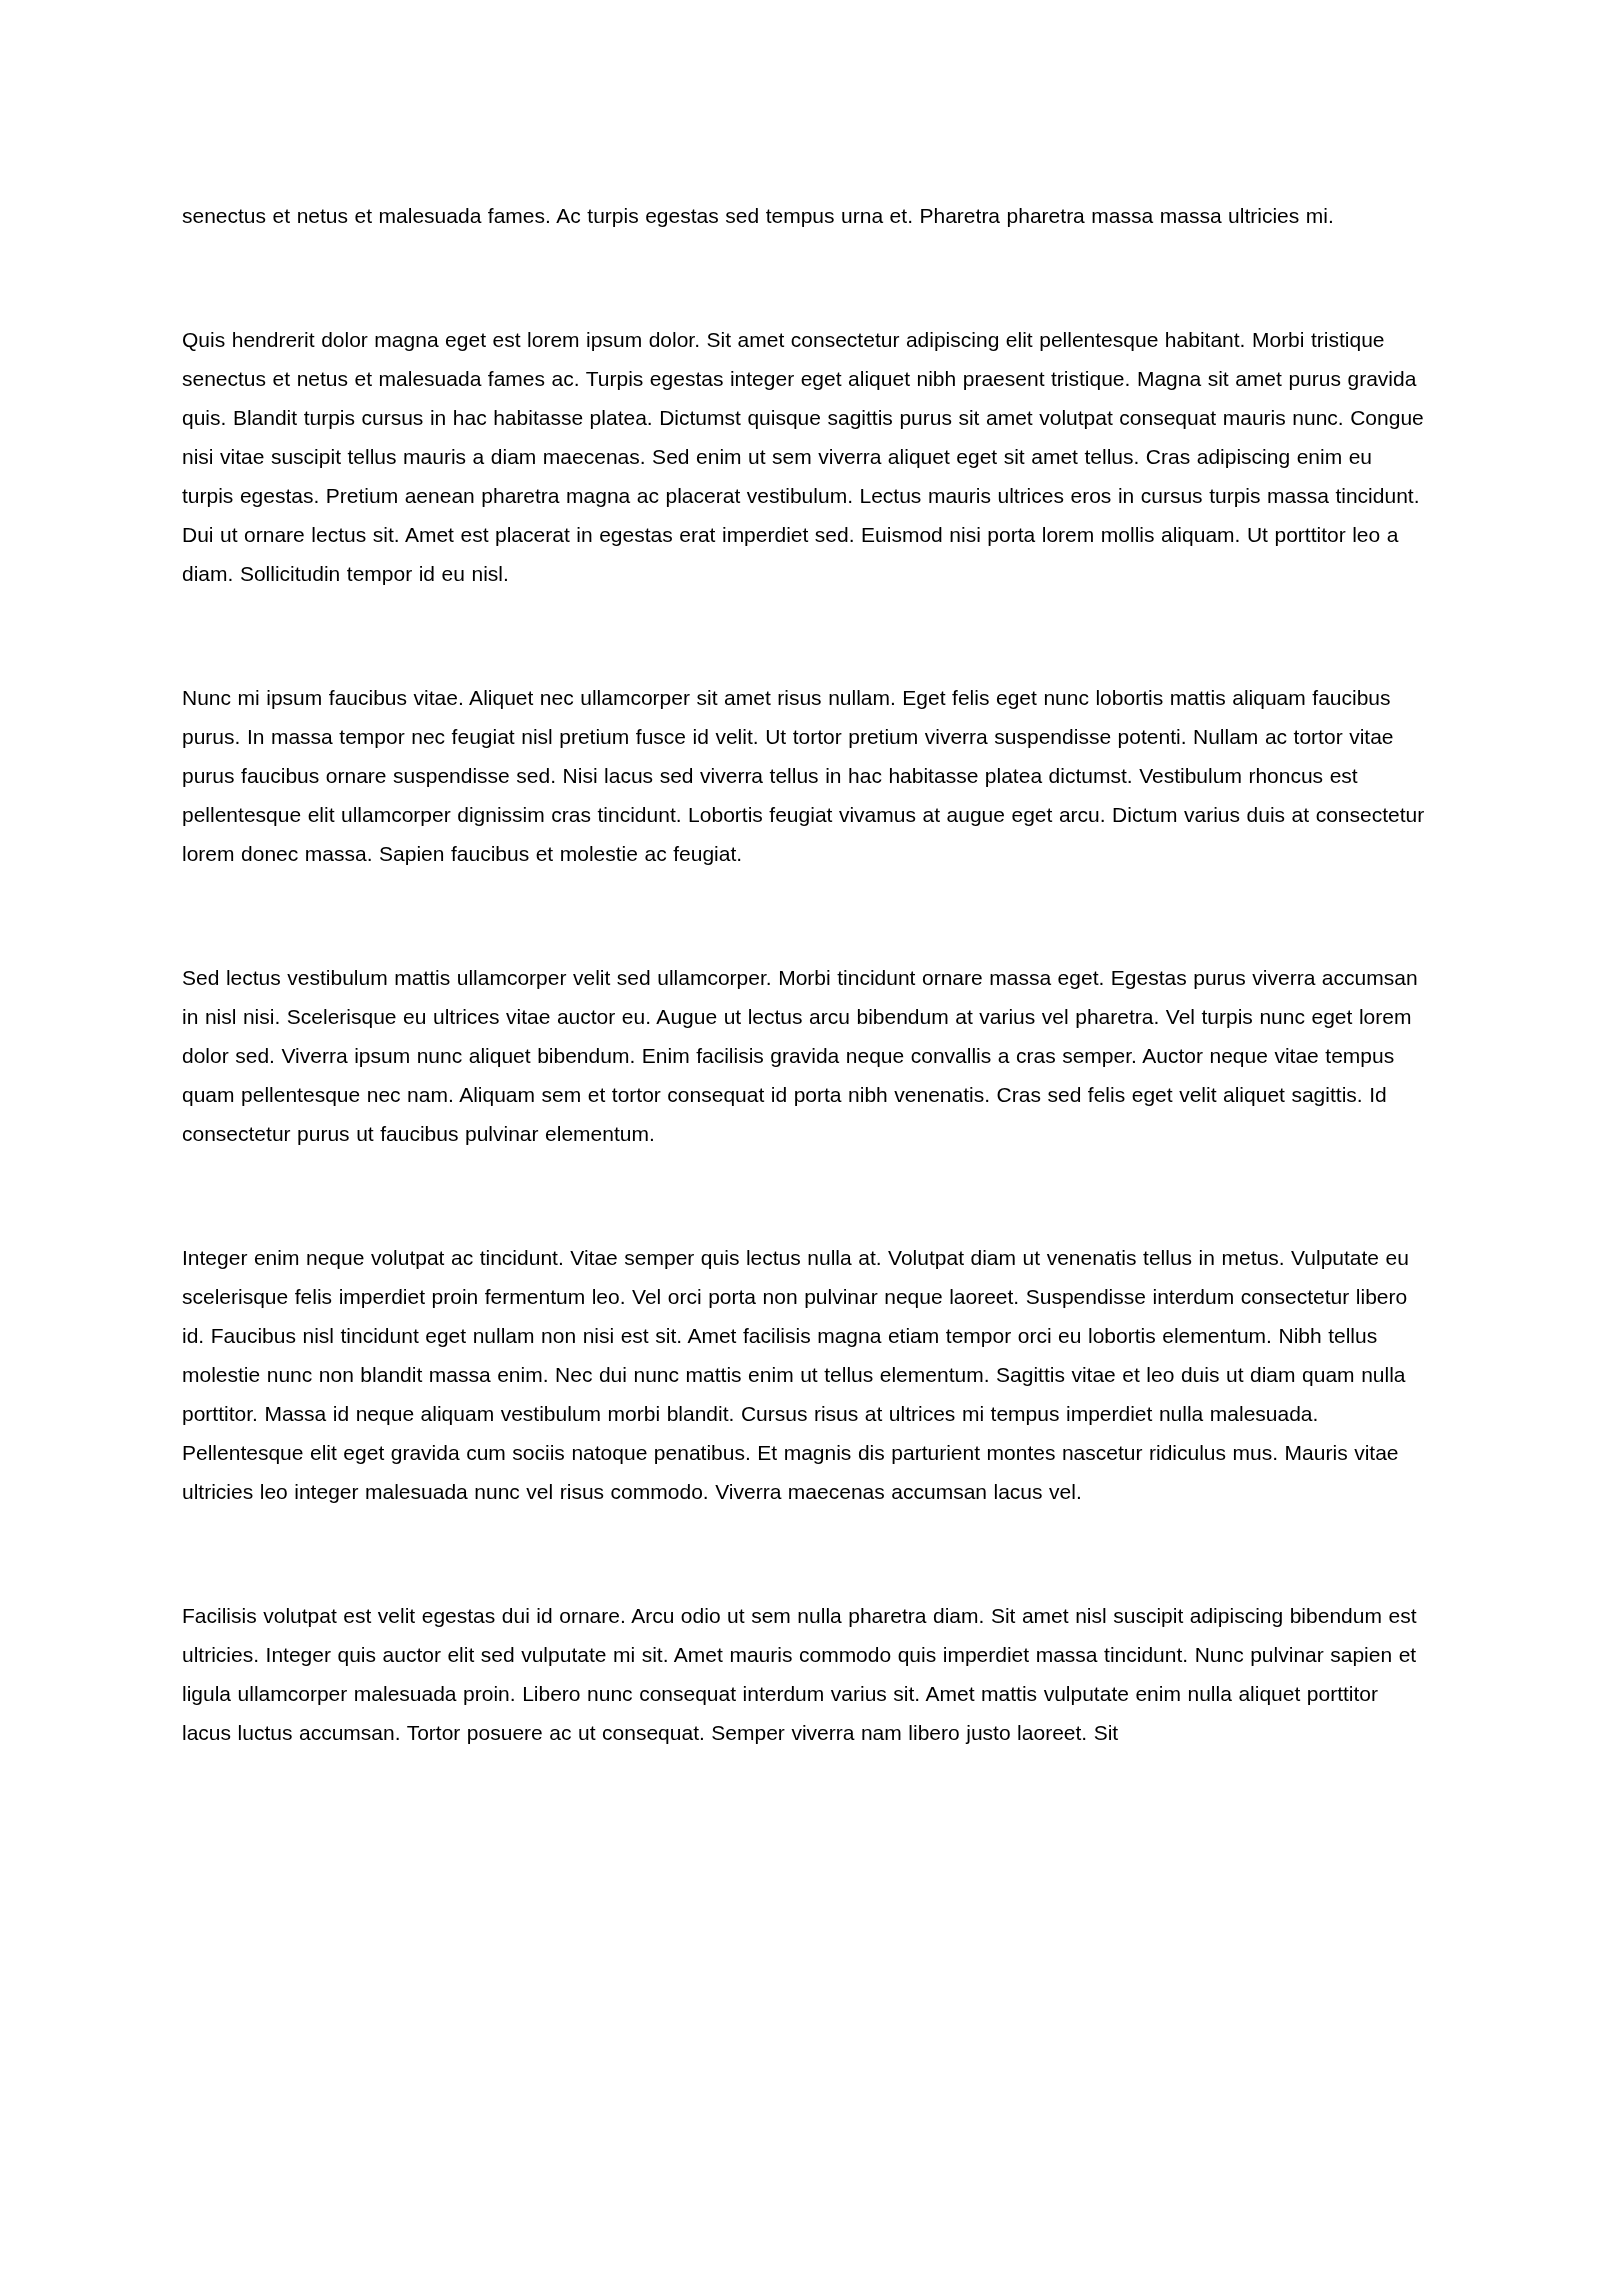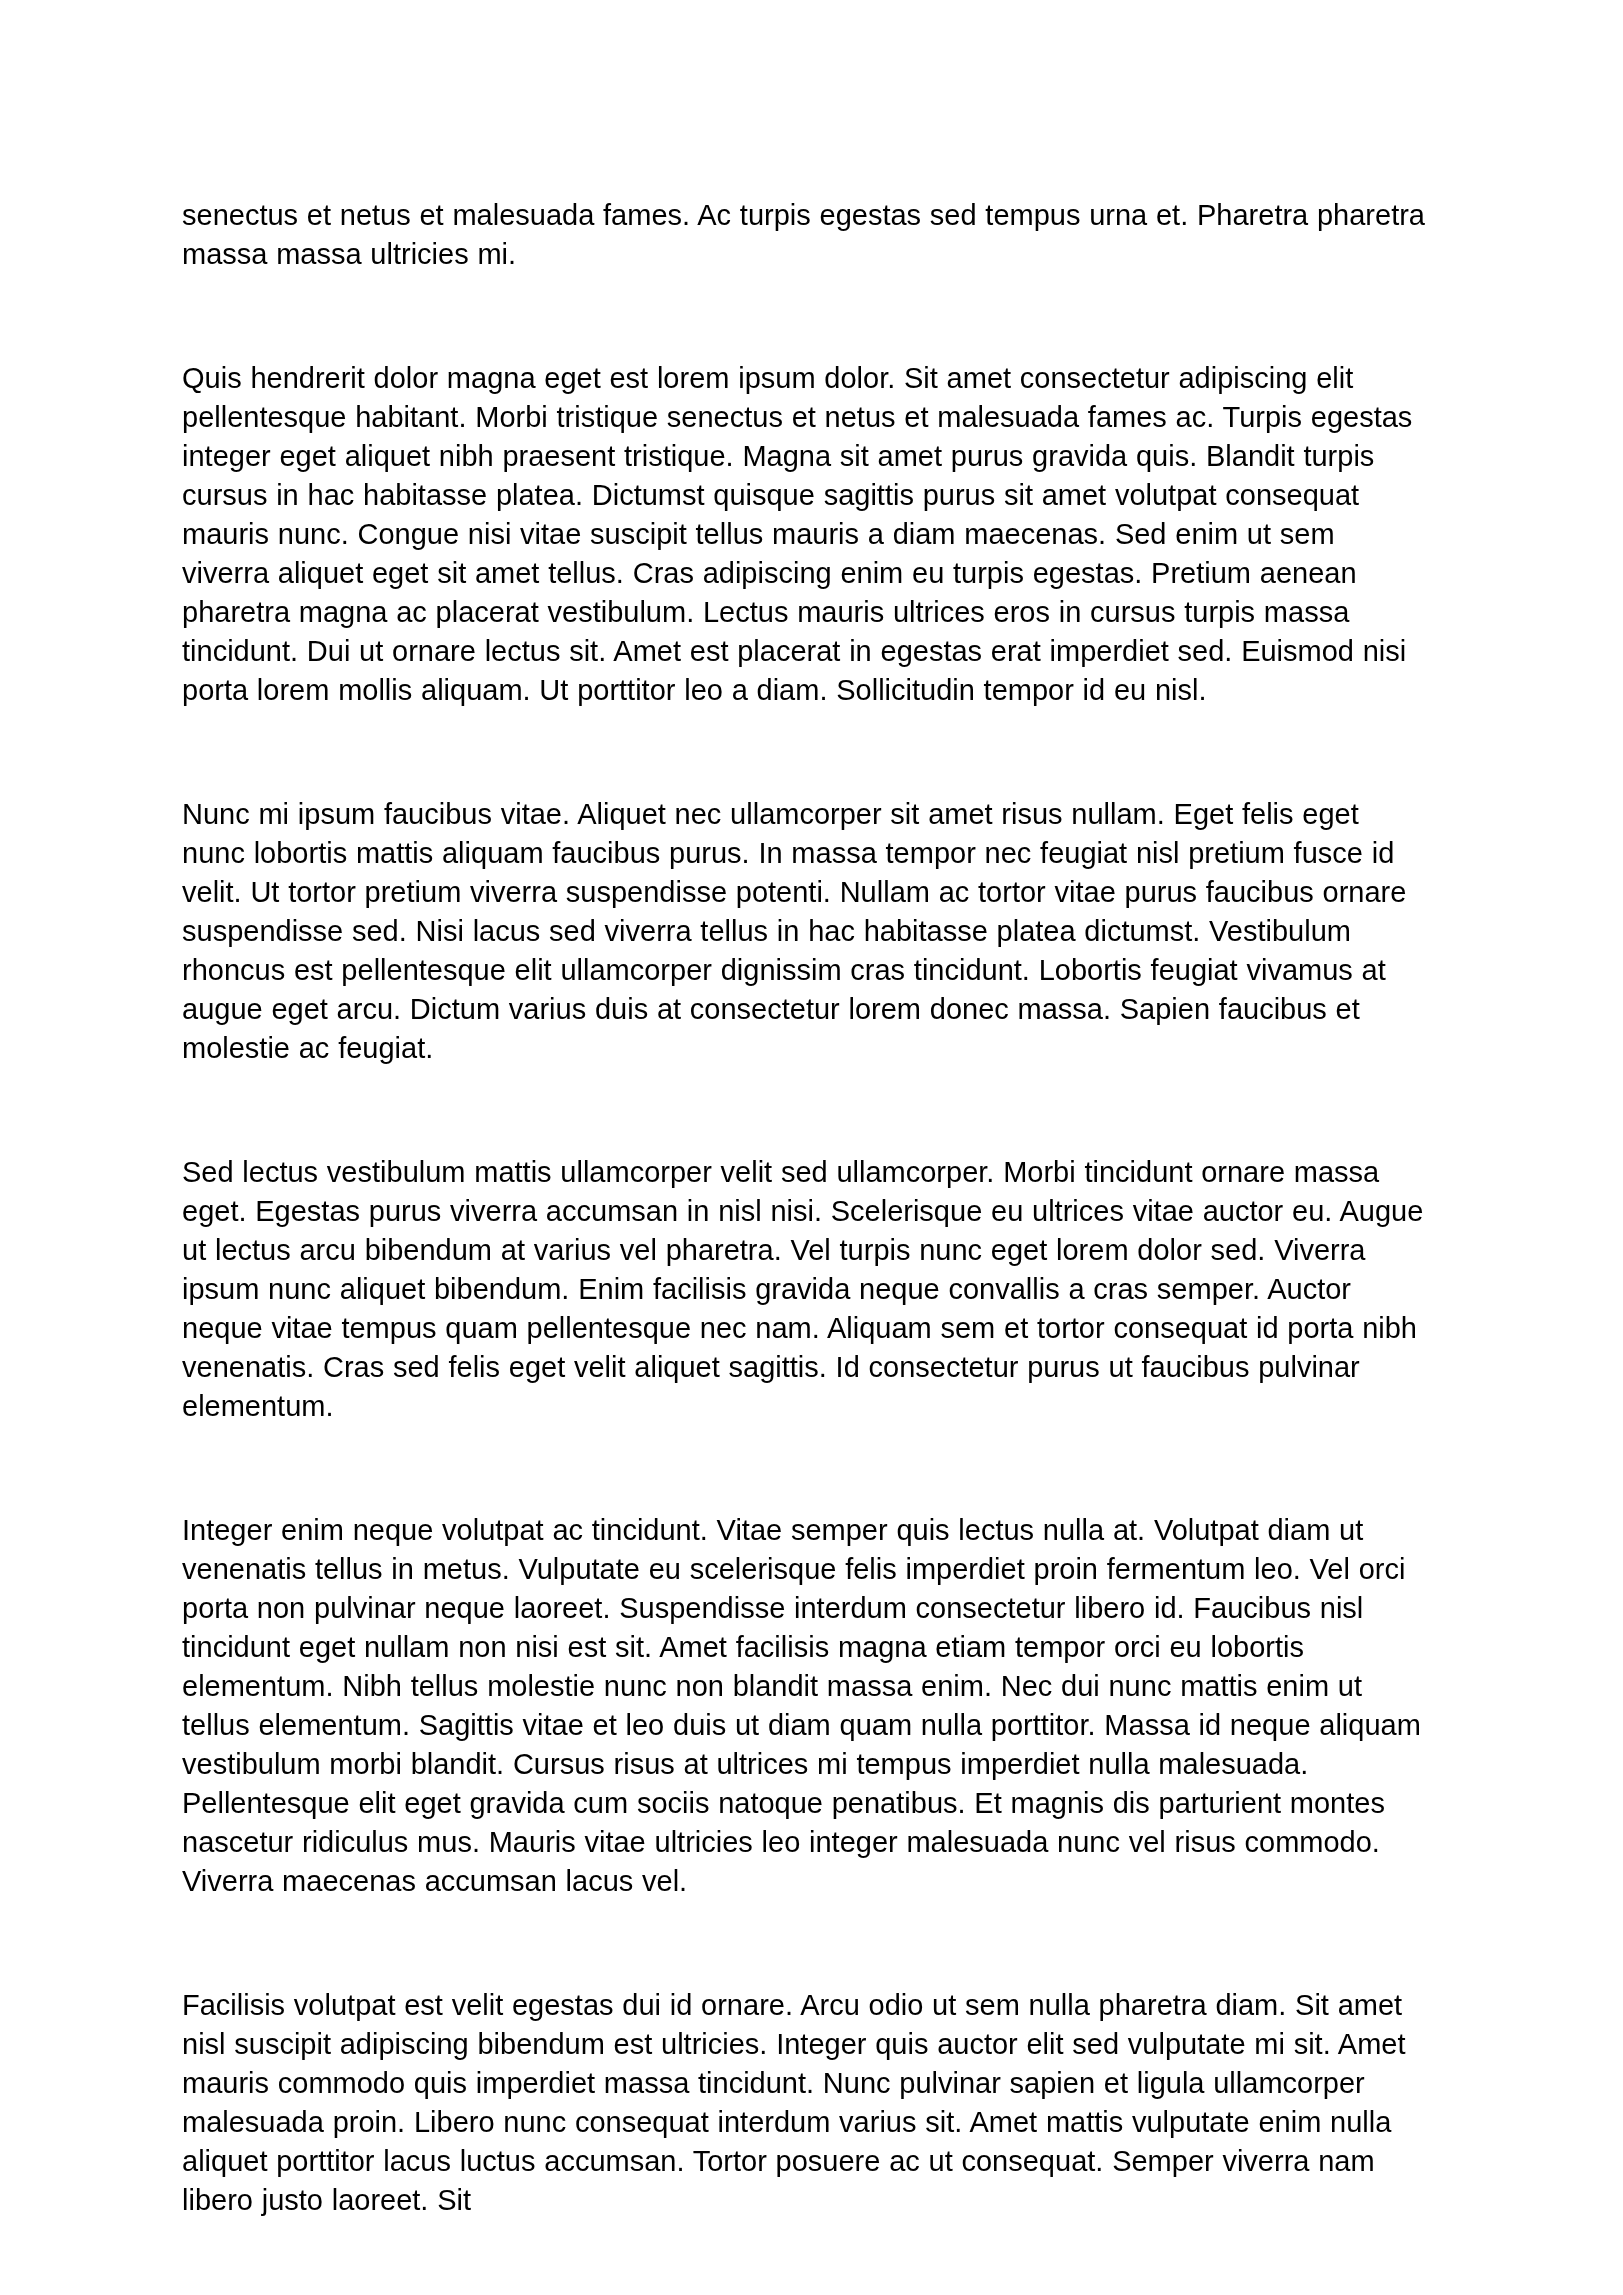--- a/index.html
+++ b/index.html
@@ -15,21 +15,21 @@
   }
   .page {
     box-sizing: border-box;
     width: 1623px;
     height: 2295px;
     background: #ffffff;
     padding: 196px 178px 0 182px;
   }
   .page p {
     margin: 0 16px 85px 0;
-    font-size: 29px;
+    font-size: 21px;
     line-height: 39px;
     color: #000000;
     text-align: left;
     letter-spacing: 0px;
     word-spacing: 0.7px;
   }
 </style>
 </head>
 <body>
 

